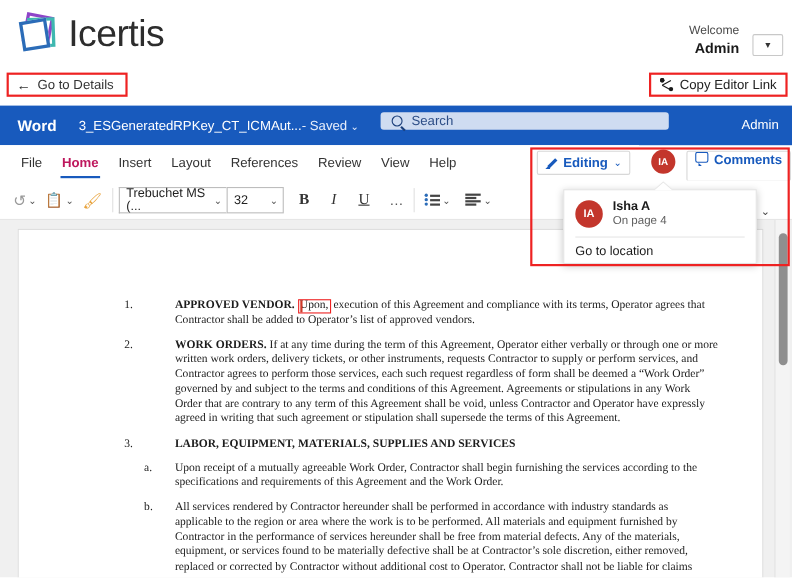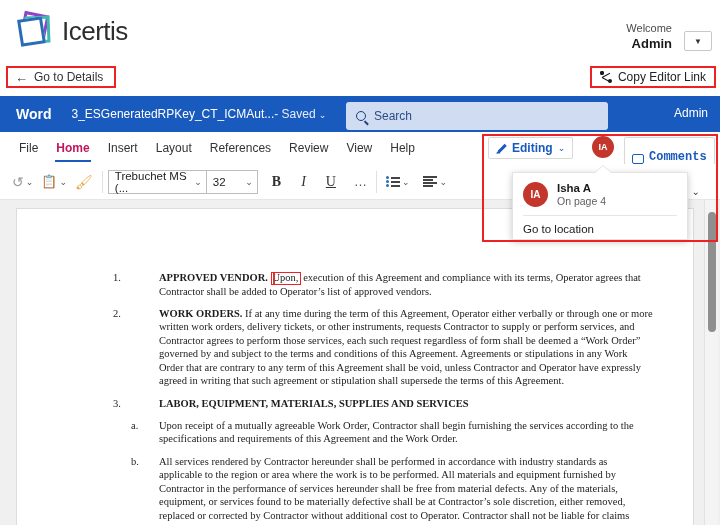--- a/index.html
+++ b/index.html
@@ -29,21 +29,21 @@
   .logo-sq-b {
     position:absolute; left:11px; top:4px; width:25px; height:27px;
     border:3px solid #3fb8b0; transform: rotate(-2deg);
   }
   .logo-sq-c {
     position:absolute; left:5px; top:6px; width:25px; height:27px;
     border:3px solid #2b6cb8; transform: rotate(-9deg);
     background:#ffffff;
   }
   .logo-text {
-    font-size:26px; font-weight:400; color:#2d2d2d; letter-spacing:-0.5px;
+    font-size:34px; font-weight:400; color:#2d2d2d; letter-spacing:-0.5px;
     line-height:1; margin-left:2px;
   }
 
   .welcome-block {
     position:absolute; right:48px; top:22px; text-align:right; line-height:1.25;
   }
   .welcome-label { font-size:11px; color:#4a4a4a; }
   .welcome-user { font-size:13px; color:#1a1a1a; font-weight:700; }
   .user-caret {
     position:absolute; right:8px; top:31px;
@@ -93,21 +93,21 @@
     color:#fff; font-size:14px; font-weight:700; margin-left:16px;
   }
   .doc-title {
     color:#ffffff; font-size:12px; margin-left:20px; white-space:nowrap;
   }
   .doc-saved {
     color:#e7eefb; font-size:12px; margin-left:0; white-space:nowrap;
   }
   .doc-saved .chev { font-size:9px; margin-left:3px; }
   .search-box {
-    position:absolute; left:346px; top:6px; width:262px; height:28px;
+    position:absolute; left:346px; top:6px; width:262px; height:16px;
     background:#cfdcf1; border-radius:3px;
     display:flex; align-items:center; padding-left:10px; gap:8px;
   }
   .search-ic {
     width:10px; height:10px; border:1.5px solid #1b3f7a; border-radius:50%;
     position:relative;
   }
   .search-ic::after {
     content:""; position:absolute; right:-4px; bottom:-3px;
     width:5px; height:1.5px; background:#1b3f7a; transform:rotate(45deg);
@@ -155,23 +155,22 @@
     position:absolute; left:592px; top:136px;
     width:22px; height:22px; border-radius:50%;
     background:#c3362c; color:#fff;
     font-size:9px; font-weight:700;
     display:flex; align-items:center; justify-content:center;
     border:2px solid #c3362c; box-shadow:0 0 0 1.5px #ffffff;
   }
   .comments-btn {
     position:absolute; left:624px; top:137px; height:28px;
     border:1px solid #d8d8d8; background:#fff; border-radius:2px;
-    display:flex; align-items:flex-end; gap:5px; padding:0 7px;
+    display:flex; align-items:flex-start; gap:5px; padding:0 7px;
     overflow:hidden;
-    font-family:Liberation Mono, monospace;
   }
   .cmt-ic {
     width:12px; height:10px; border:1.5px solid #185abd; border-radius:2px;
     position:relative;
   }
   .cmt-ic::after{
     content:""; position:absolute; left:2px; bottom:-4px;
     border-left:3px solid #185abd; border-top:3px solid transparent;
     border-bottom:0; border-right:3px solid transparent;
   }

